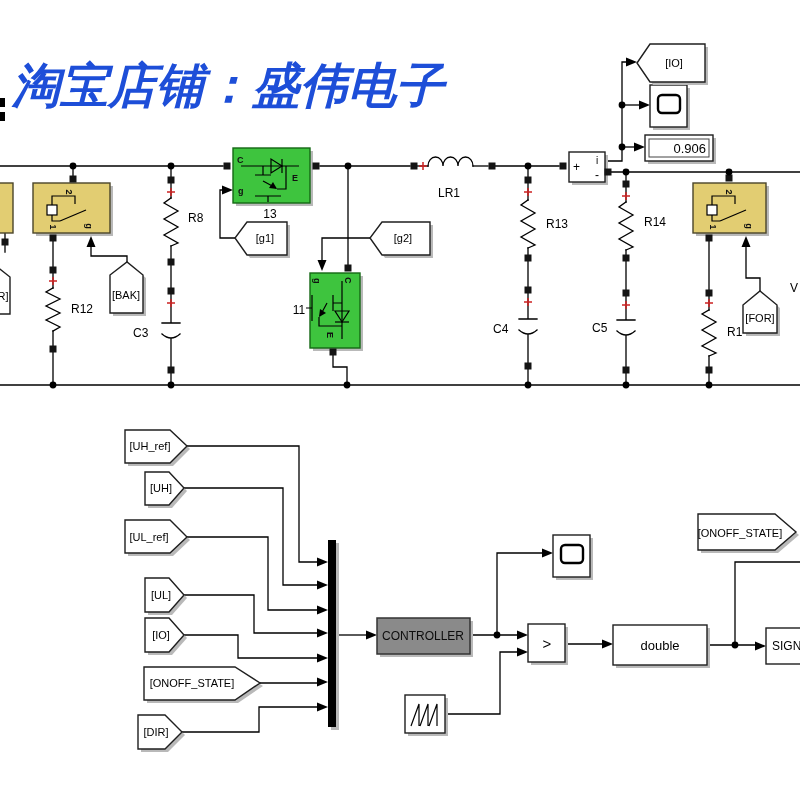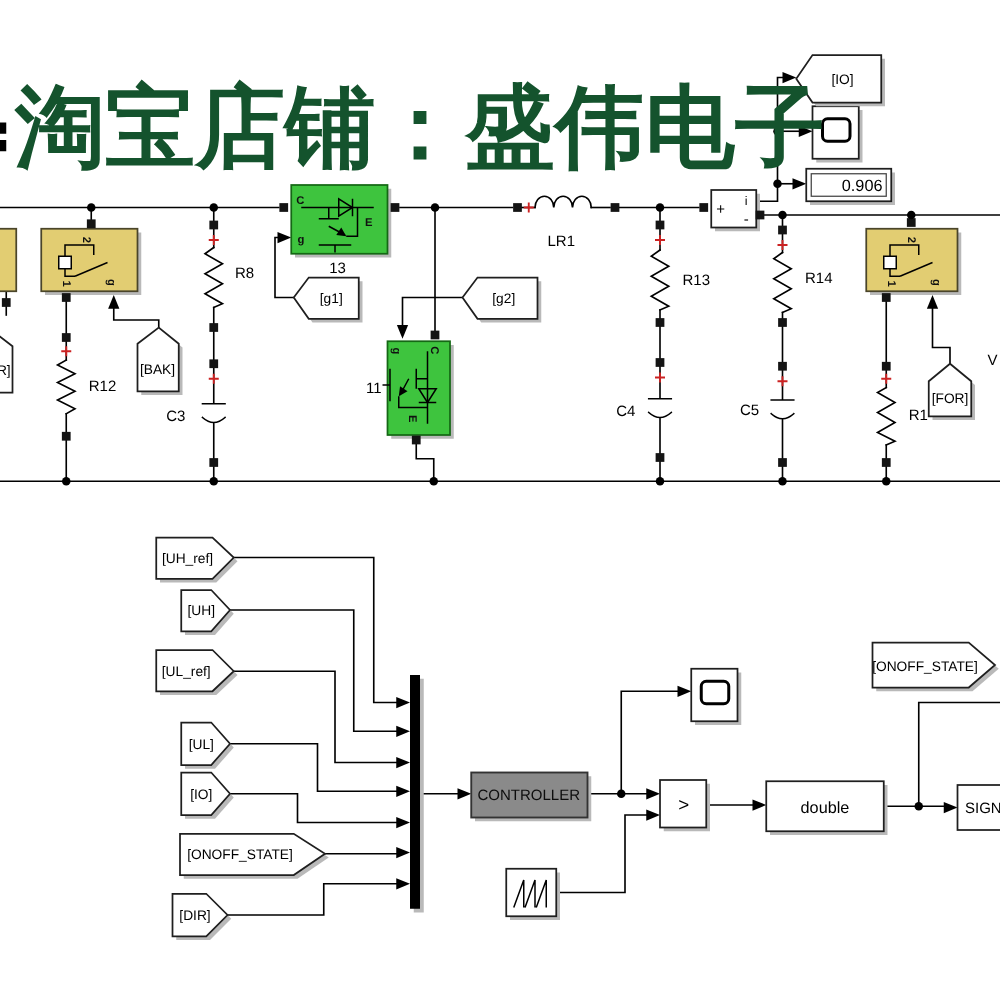--- a/index.html
+++ b/index.html
@@ -1,19 +1,19 @@
 <!DOCTYPE html>
 <html><head>
 <meta charset="utf-8">
 <style>
   html,body{margin:0;padding:0;background:#fff;}
   .canvas{position:relative;width:800px;height:800px;background:#ffffff;overflow:hidden;
           font-family:"Liberation Sans",sans-serif;}
   .title{position:absolute;left:12px;top:54px;font-family:"Liberation Serif",serif;
-         font-weight:bold;font-size:72px;color:#14532d;white-space:nowrap;letter-spacing:0px;}
+         font-weight:bold;font-size:48px;color:#1d4ed8;white-space:nowrap;letter-spacing:0px;font-style:italic;}
   svg{display:block;position:absolute;left:0;top:0;overflow:hidden;}
   .w{stroke:#000;stroke-width:1.3;fill:none;stroke-linecap:square;}
   .icon{stroke:#000;stroke-width:1.2;fill:none;}
   .thick{stroke:#000;stroke-width:2.4;fill:none;}
   .sh{fill:#b9b9b9;stroke:none;}
   .blk{fill:#ffffff;stroke:#1f1f1f;stroke-width:1.4;}
   .yellow{fill:#e2cd72;stroke:#4a452a;stroke-width:1.4;}
   .green{fill:#3ec43e;stroke:#156815;stroke-width:1.4;}
   .gray{fill:#8a8a8a;stroke:#333;stroke-width:1.5;}
   .muxbar{fill:#000;}

